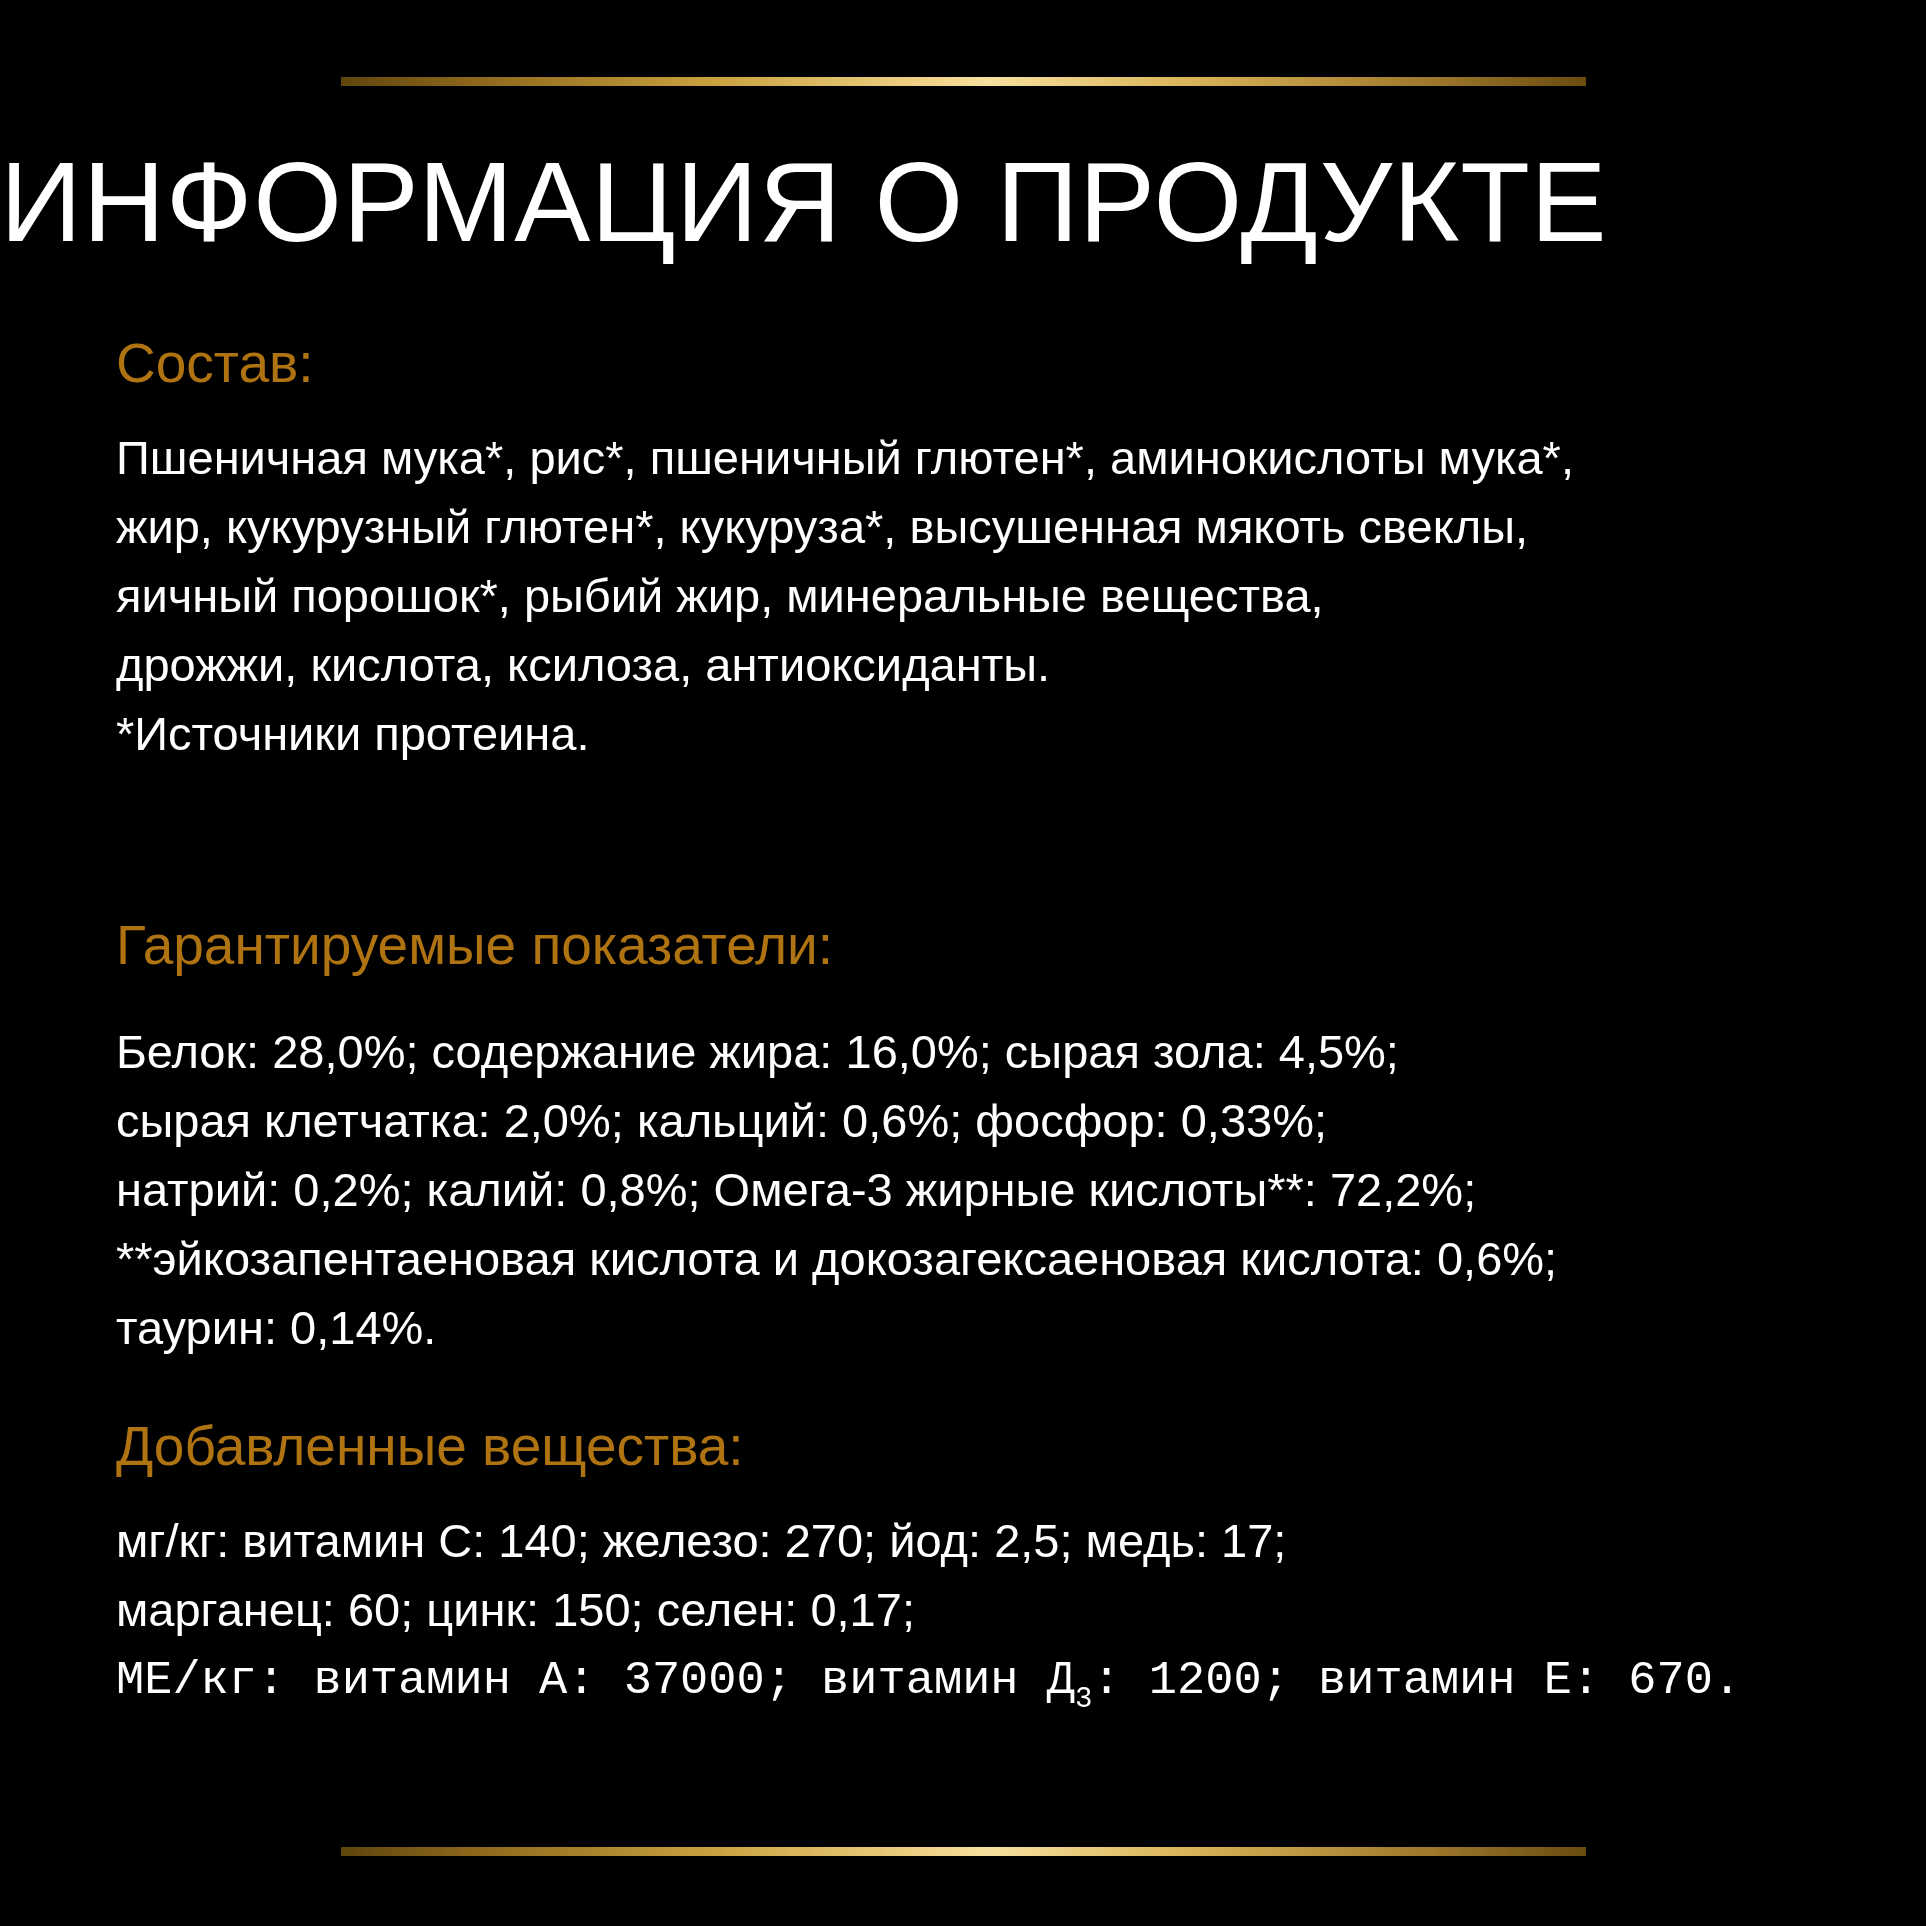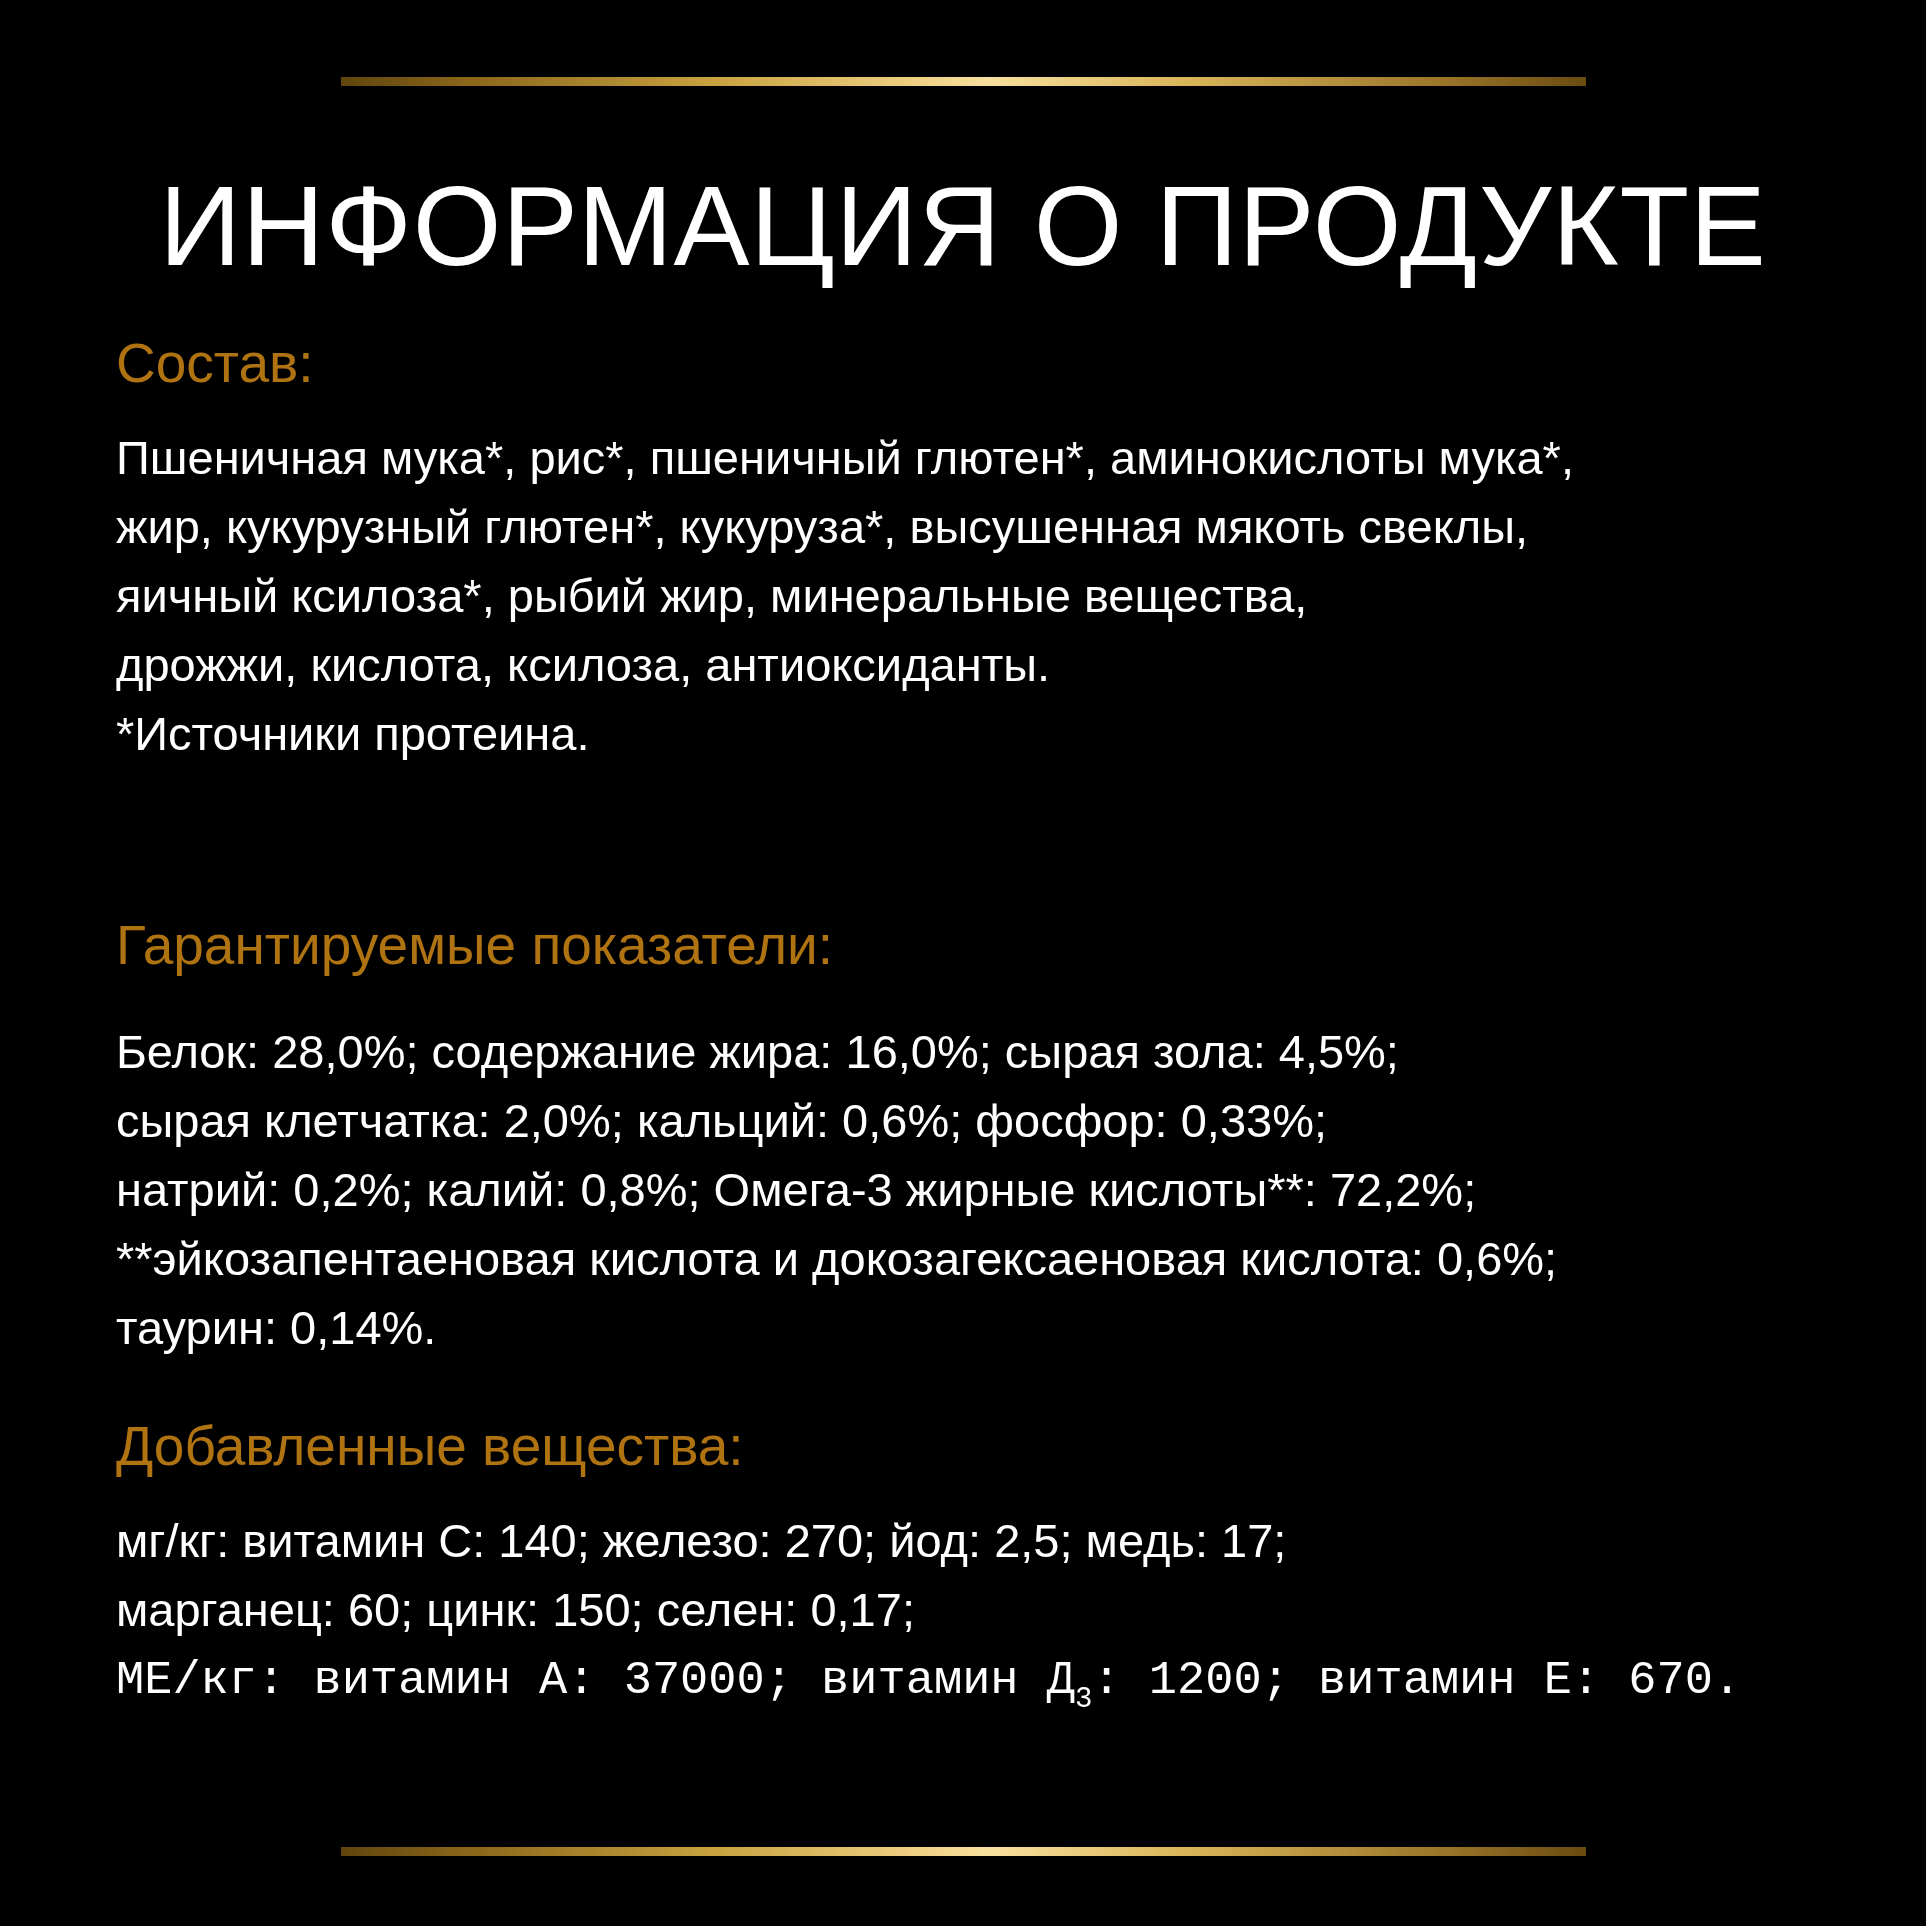--- a/index.html
+++ b/index.html
@@ -19,25 +19,25 @@
     height: 8.5px;
     background: linear-gradient(90deg,
       #5f450d 0%, #8a651a 10%, #c9a23f 30%, #f0d287 47%,
       #f7e09e 52%, #d9b458 68%, #9c762a 88%, #6a4c10 100%);
   }
   .gold-bar.top    { top: 77px; }
   .gold-bar.bottom { top: 1847px; }
 
   h1.page-title {
     position: absolute;
-    top: 169px;
+    top: 145px;
     left: 0;
     right: 0;
     margin: 0;
-    text-align: center;
+    text-align: left;
     font-size: 114px;
     font-weight: 400;
     line-height: 1;
     letter-spacing: 0.8px;
     color: #FFFFFF;
     white-space: nowrap;
   }
 
   .section {
     position: absolute;
@@ -79,21 +79,21 @@
 
   <div class="gold-bar top"></div>
 
   <h1 class="page-title">ИНФОРМАЦИЯ О ПРОДУКТЕ</h1>
 
   <section class="section composition">
     <h2 class="section-heading">Состав:</h2>
     <div class="body-text">
       <div class="line">Пшеничная мука*, рис*, пшеничный глютен*, аминокислоты мука*,</div>
       <div class="line">жир, кукурузный глютен*, кукуруза*, высушенная мякоть свеклы,</div>
-      <div class="line">яичный ксилоза*, рыбий жир, минеральные вещества,</div>
+      <div class="line">яичный порошок*, рыбий жир, минеральные вещества,</div>
       <div class="line">дрожжи, кислота, ксилоза, антиоксиданты.</div>
     </div>
     <div class="body-text footnote">*Источники протеина.</div>
   </section>
 
   <section class="section guaranteed">
     <h2 class="section-heading">Гарантируемые показатели:</h2>
     <div class="body-text">
       <div class="line">Белок: 28,0%; содержание жира: 16,0%; сырая зола: 4,5%;</div>
       <div class="line">сырая клетчатка: 2,0%; кальций: 0,6%; фосфор: 0,33%;</div>

